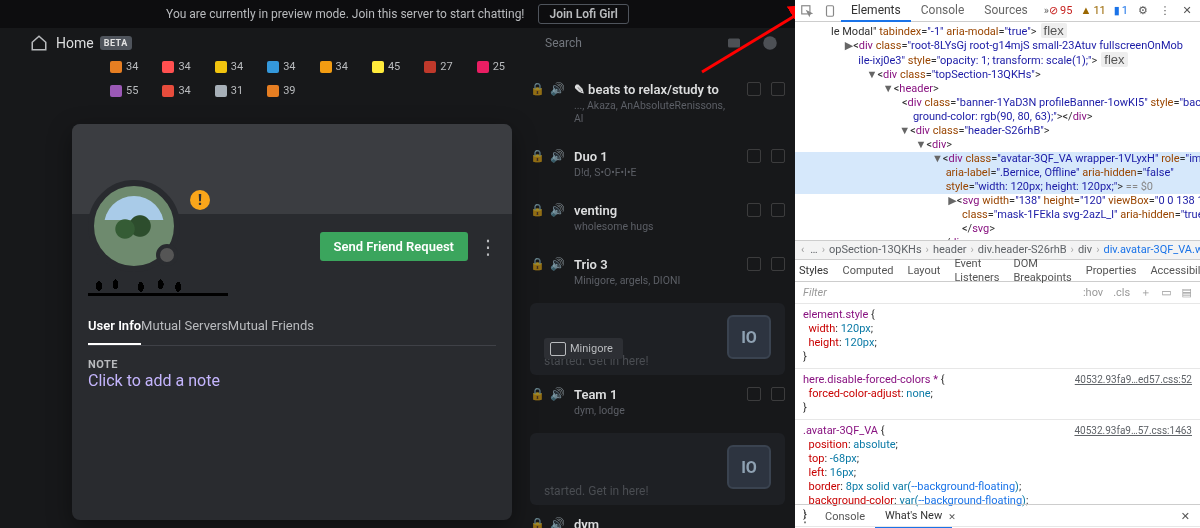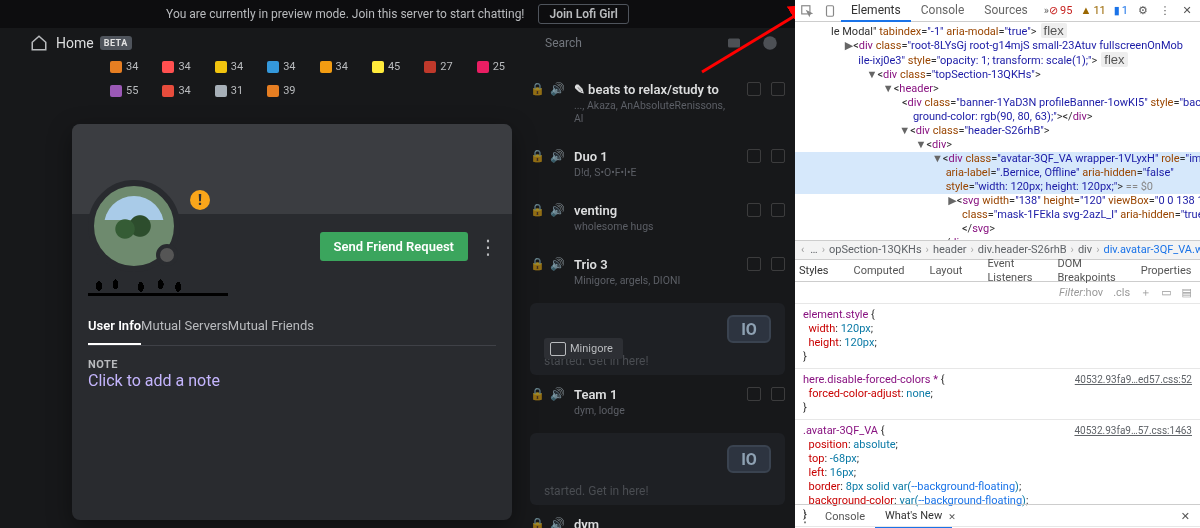--- a/index.html
+++ b/index.html
@@ -63,21 +63,21 @@
   .channel-list { position:absolute; top:70px; left:530px; right:10px; font-size:12px; }
   .chan { display:flex; align-items:flex-start; gap:10px; padding:12px 0; }
   .chan .lock { width:10px; opacity:.6; }
   .chan .speaker { width:14px; opacity:.7; }
   .chan .col { flex:1; }
   .chan .title { color:#dcddde; font-weight:600; font-size:13px; }
   .chan .sub { color:#5c5f66; font-size:10.5px; margin-top:2px; }
   .chan .ricons { display:flex; gap:10px; align-items:center; opacity:.6; }
   .chan .ri { width:14px; height:14px; display:inline-block; border:1px solid #555; border-radius:2px; }
   .card { background:#1e2024; border-radius:6px; margin-top:4px; height:72px; position:relative; }
-  .card .io { position:absolute; right:14px; top:12px; width:44px; height:28px;
+  .card .io { position:absolute; right:14px; top:12px; width:44px; height:44px;
     background:#2d3440; border-radius:6px; color:#8ea1b2; font-size:16px; font-weight:700;
     display:flex; align-items:center; justify-content:center; border:2px solid #3a4350; }
   .card .getin { position:absolute; left:14px; bottom:7px; font-size:12px; color:#4a4d52; }
   .mini-btn { position:absolute; left:544px; top:338px; background:#2d2f34; color:#b9bbbe;
     font-size:11px; padding:4px 10px 4px 26px; border-radius:3px; }
   .mini-btn::before{content:""; position:absolute; left:6px; top:4px; width:14px; height:12px;
     border:1.5px solid #b9bbbe; border-radius:2px;}
 
   
   .arrow { position:absolute; left:697px; top:0; width:120px; height:75px; pointer-events:none; }
@@ -111,25 +111,25 @@
   .flexpill{ background:#eee; color:#555; font-size:13px; padding:0 3px; border-radius:2px; margin-left:4px; font-family: -apple-system,sans-serif;}
 
   .crumbs { height:20px; background:#f3f3f3; border-top:1px solid #cdcdcd; border-bottom:1px solid #cdcdcd;
     display:flex; align-items:center; font-family: -apple-system,sans-serif; font-size:11px;
     color:#5f6368; padding:0 6px; overflow:hidden; white-space:nowrap; }
   .crumbs span.last { color:#1a73e8; }
   .crumbs .sep { margin:0 4px; color:#aaa;}
   .crumbs .scroll { color:#999; padding-right:6px;}
 
   .styles-tabs { height:22px; border-bottom:1px solid #cdcdcd; display:flex; align-items:center;
-    font-family: -apple-system,sans-serif; font-size:11px; padding-left:4px; gap:25px; color:#555; }
+    font-family: -apple-system,sans-serif; font-size:11px; padding-left:4px; gap:14px; color:#555; }
   .styles-tabs span.active { color:#333; }
   .filter-row { height:22px; border-bottom:1px solid #e7e7e7; display:flex; align-items:center;
     font-family: -apple-system,sans-serif; font-size:11px; color:#999; }
-  .filter-row .filter { flex:1; padding-left:8px; font-style:italic;text-align:right; }
+  .filter-row .filter { flex:1; padding-left:8px; font-style:italic; }
   .filter-row .right-tools { display:flex; gap:10px; padding-right:8px; align-items:center;}
   .rules { padding:0; overflow:hidden; }
   .rule { border-bottom:1px solid #e7e7e7; padding:4px 8px 4px 8px; position:relative; }
   .rule .src { position:absolute; top:4px; right:8px; color:#5f6368; font-size:10px; text-decoration:underline; }
   .sel-name { color:#881280; }
   .prop { color:#c80000; }
   .propval { color:#0b7aa6; }
   .varc { color:#1a73e8; }
 
   .drawer { position:absolute; bottom:0; left:0; right:0; height:24px; border-top:1px solid #cdcdcd;

